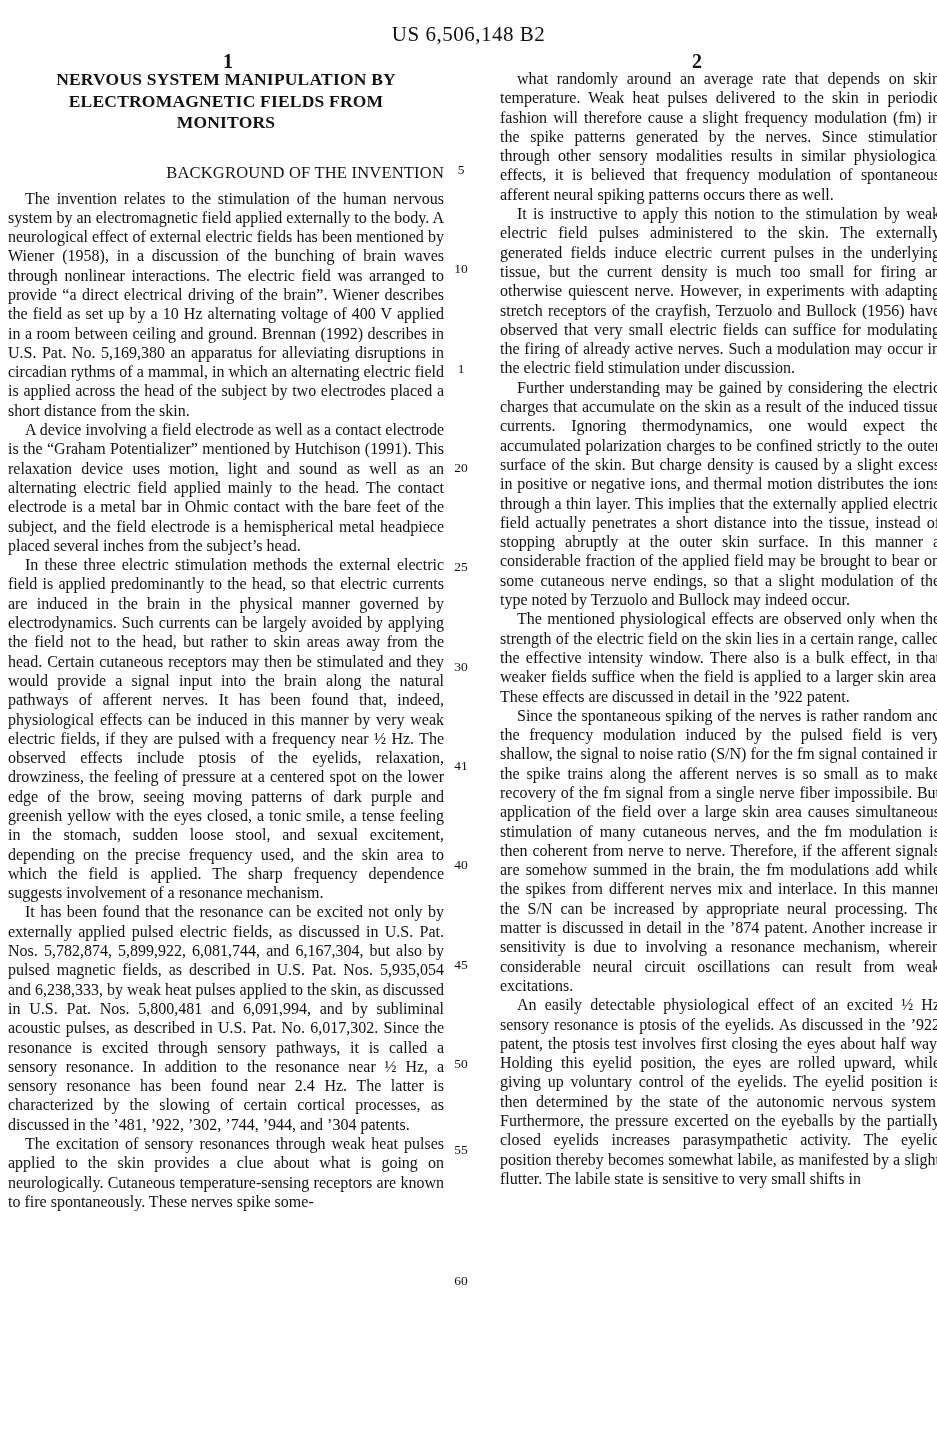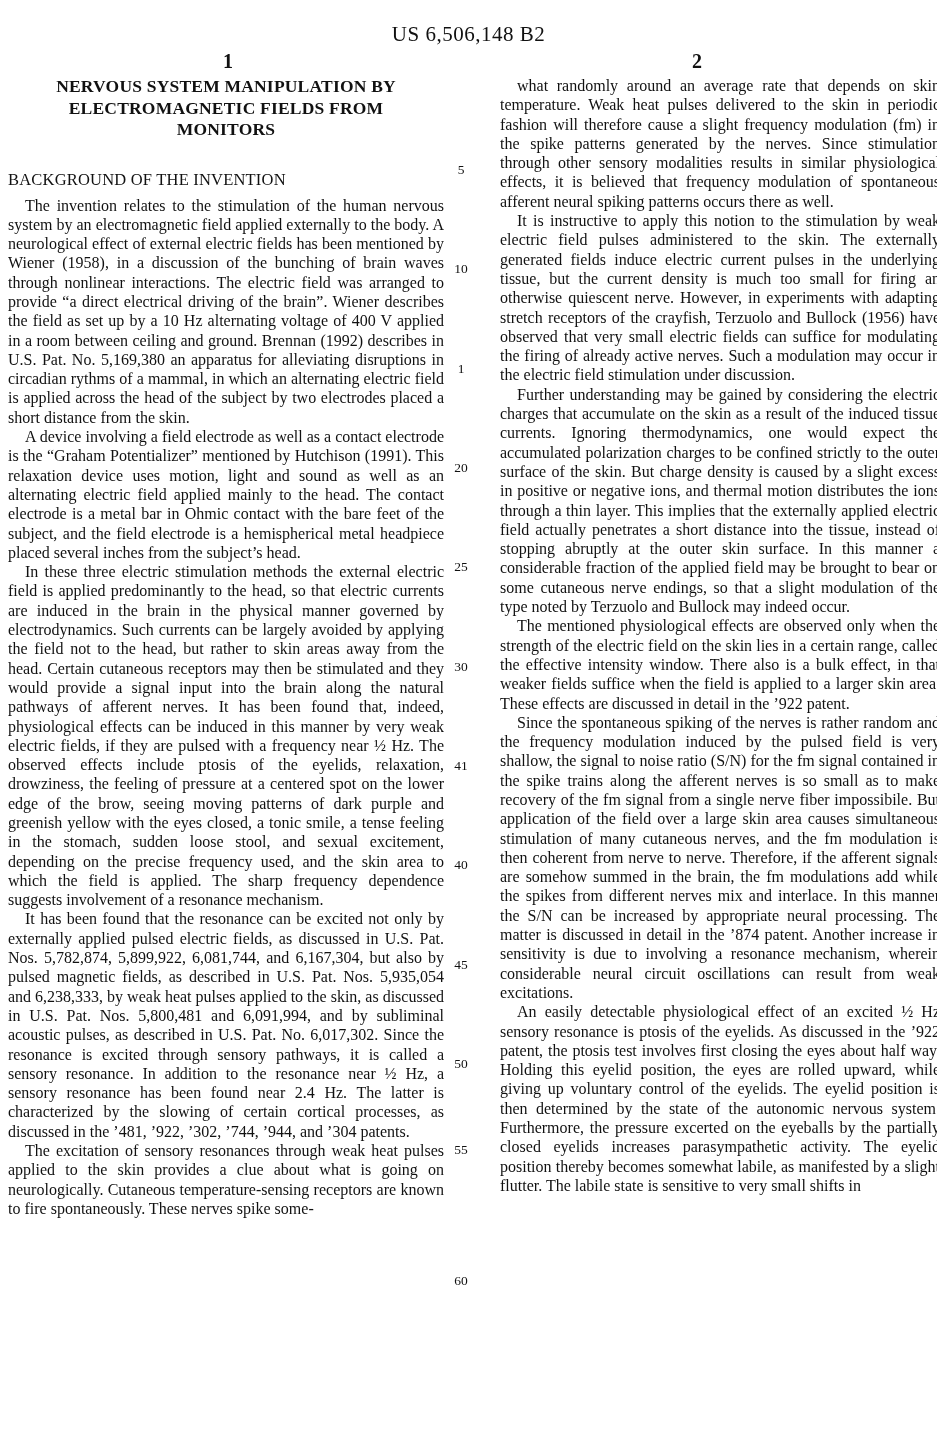--- a/index.html
+++ b/index.html
@@ -30,40 +30,40 @@
     top: 50px;
     font-size: 20px;
     font-weight: bold;
     text-align: center;
   }
   .colnum-left  { left: 0px;   width: 456px; }
   .colnum-right { left: 467px; width: 460px; }
 
   .col {
     position: absolute;
-    top: 76px;
+    top: 69px;
   }
   .col-left  { left: 8px;   width: 436px; }
   .col-right { left: 480px; width: 440px; margin-left: 20px; }
 
   .invention-title {
     width: 356px;
     margin: 0 auto;
     font-size: 17.5px;
     font-weight: bold;
     line-height: 21.5px;
     text-align: center;
     letter-spacing: 0.2px;
   }
   .section-heading {
     margin: 29px 0 0 0;
     font-size: 16.5px;
     font-weight: normal;
     line-height: 20px;
-    text-align: left;
+    text-align: right;
     letter-spacing: 0.2px;
   }
   .body-par {
     margin: 0;
     font-size: 16px;
     line-height: 19.3px;
     text-align: justify;
     text-indent: 17px;
   }
   .col-left .body-par:first-of-type {

